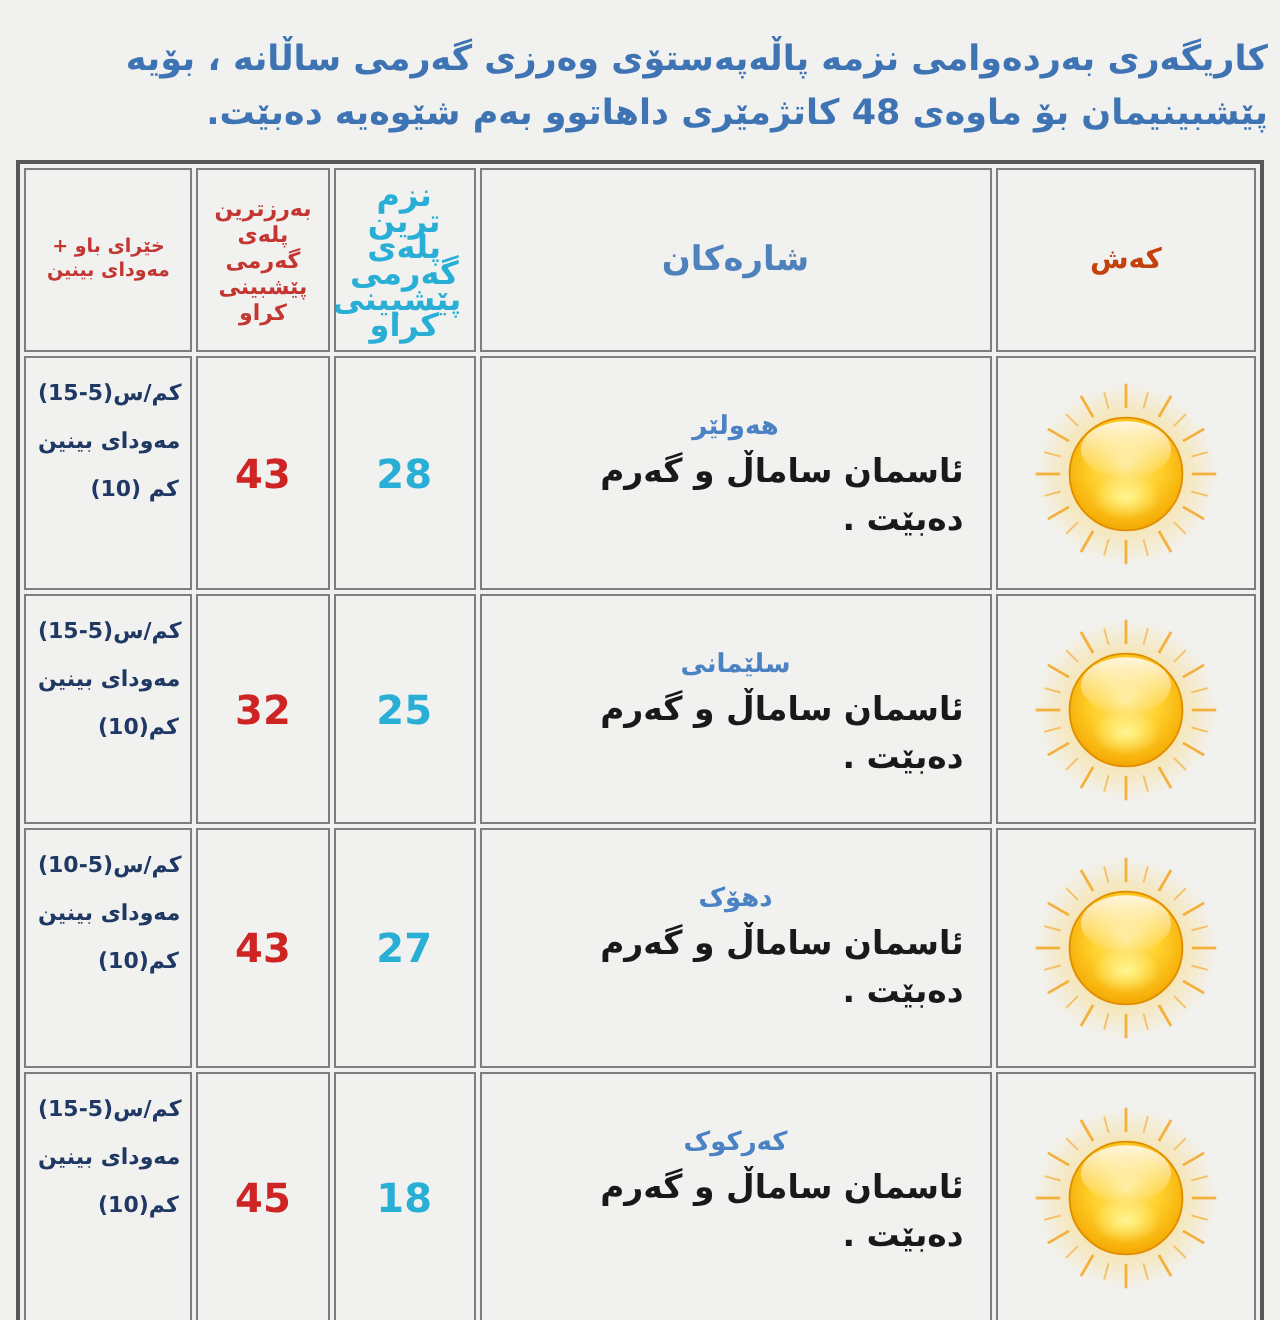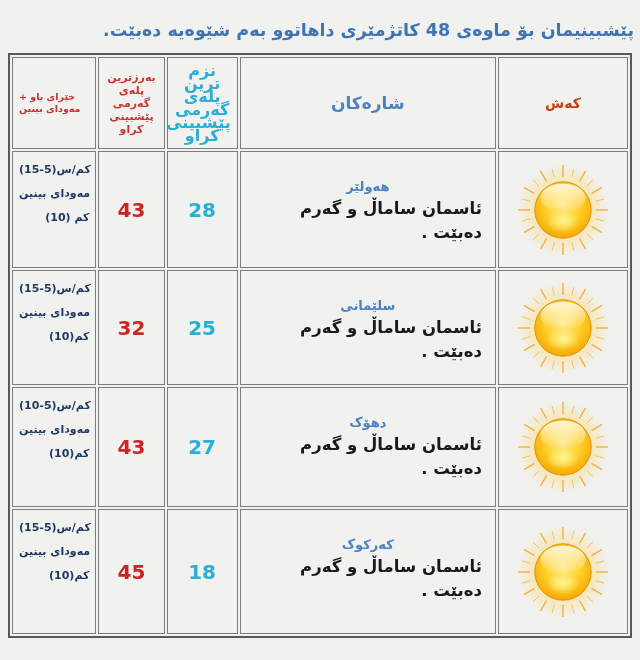--- a/index.html
+++ b/index.html
@@ -39,21 +39,21 @@
   tr.hdr{height:42px}
   tr.r1{height:117px}
   tr.r2{height:115px}
   tr.r3{height:120px}
   tr.r4{height:125px}
   .prewrap{white-space:pre-line;}
   th.h-weather{color:#c2410c;font-size:14px;font-weight:bold;text-align:center;vertical-align:middle;}
   th.h-cities{color:#4f81bd;font-size:17px;font-weight:bold;text-align:center;vertical-align:middle;}
   th.h-min{color:#29afd6;font-size:16px;font-weight:bold;text-align:center;vertical-align:middle;line-height:13px;margin-left:40px;}
   th.h-max{color:#c33631;font-size:11px;font-weight:bold;text-align:center;vertical-align:middle;line-height:13px;}
-  th.h-wind{color:#c33631;font-size:9.5px;font-weight:bold;text-align:left;vertical-align:middle;line-height:12px;}
+  th.h-wind{color:#c33631;font-size:9.5px;font-weight:bold;text-align:center;vertical-align:middle;line-height:12px;}
   td.weather-cell{text-align:center;vertical-align:middle;}
   td.city-cell{vertical-align:top;padding-top:3px;}
   .city-name{text-align:center;color:#4a82c4;font-size:13px;font-weight:bold;line-height:18px;margin-top:20px;}
   .forecast{text-align:right;color:#191919;font-size:16.5px;font-weight:bold;padding:1px 7px 0 4px;line-height:24px;}
   td.temp-cell{text-align:center;vertical-align:middle;font-size:20px;font-weight:bold;}
   td.min-cell{color:#29afd6;}
   td.max-cell{color:#ce2424;}
   td.wind-cell{vertical-align:top;padding:6px 3px 0 2px;color:#1f3864;font-size:11px;font-weight:bold;}
   .wind-line{text-align:right;direction:ltr;line-height:24px;white-space:nowrap;}
   .sun{width:94px;height:94px;display:inline-block;vertical-align:middle;}
@@ -116,20 +116,21 @@
       <ellipse cx="50" cy="62" rx="18" ry="12" fill="url(#bglow)"></ellipse>
       <ellipse cx="50" cy="37" rx="24" ry="15" fill="url(#gloss)"></ellipse>
     </symbol>
   </defs>
 </svg>
 
 <div class="page">
 
 
   <div class="subtitle">
+    <div>کاریگەری بەردەوامی نزمە پاڵەپەستۆی وەرزی گەرمی ساڵانە ، بۆیە</div>
     <div>پێشبینیمان بۆ ماوەی 48 کاتژمێری داهاتوو بەم شێوەیە دەبێت.</div>
   </div>
 
   <table class="wx" dir="rtl">
     <colgroup>
       <col class="c-weather">
         <col class="c-cities">
         <col class="c-min">
         <col class="c-max">
         <col class="c-wind">

